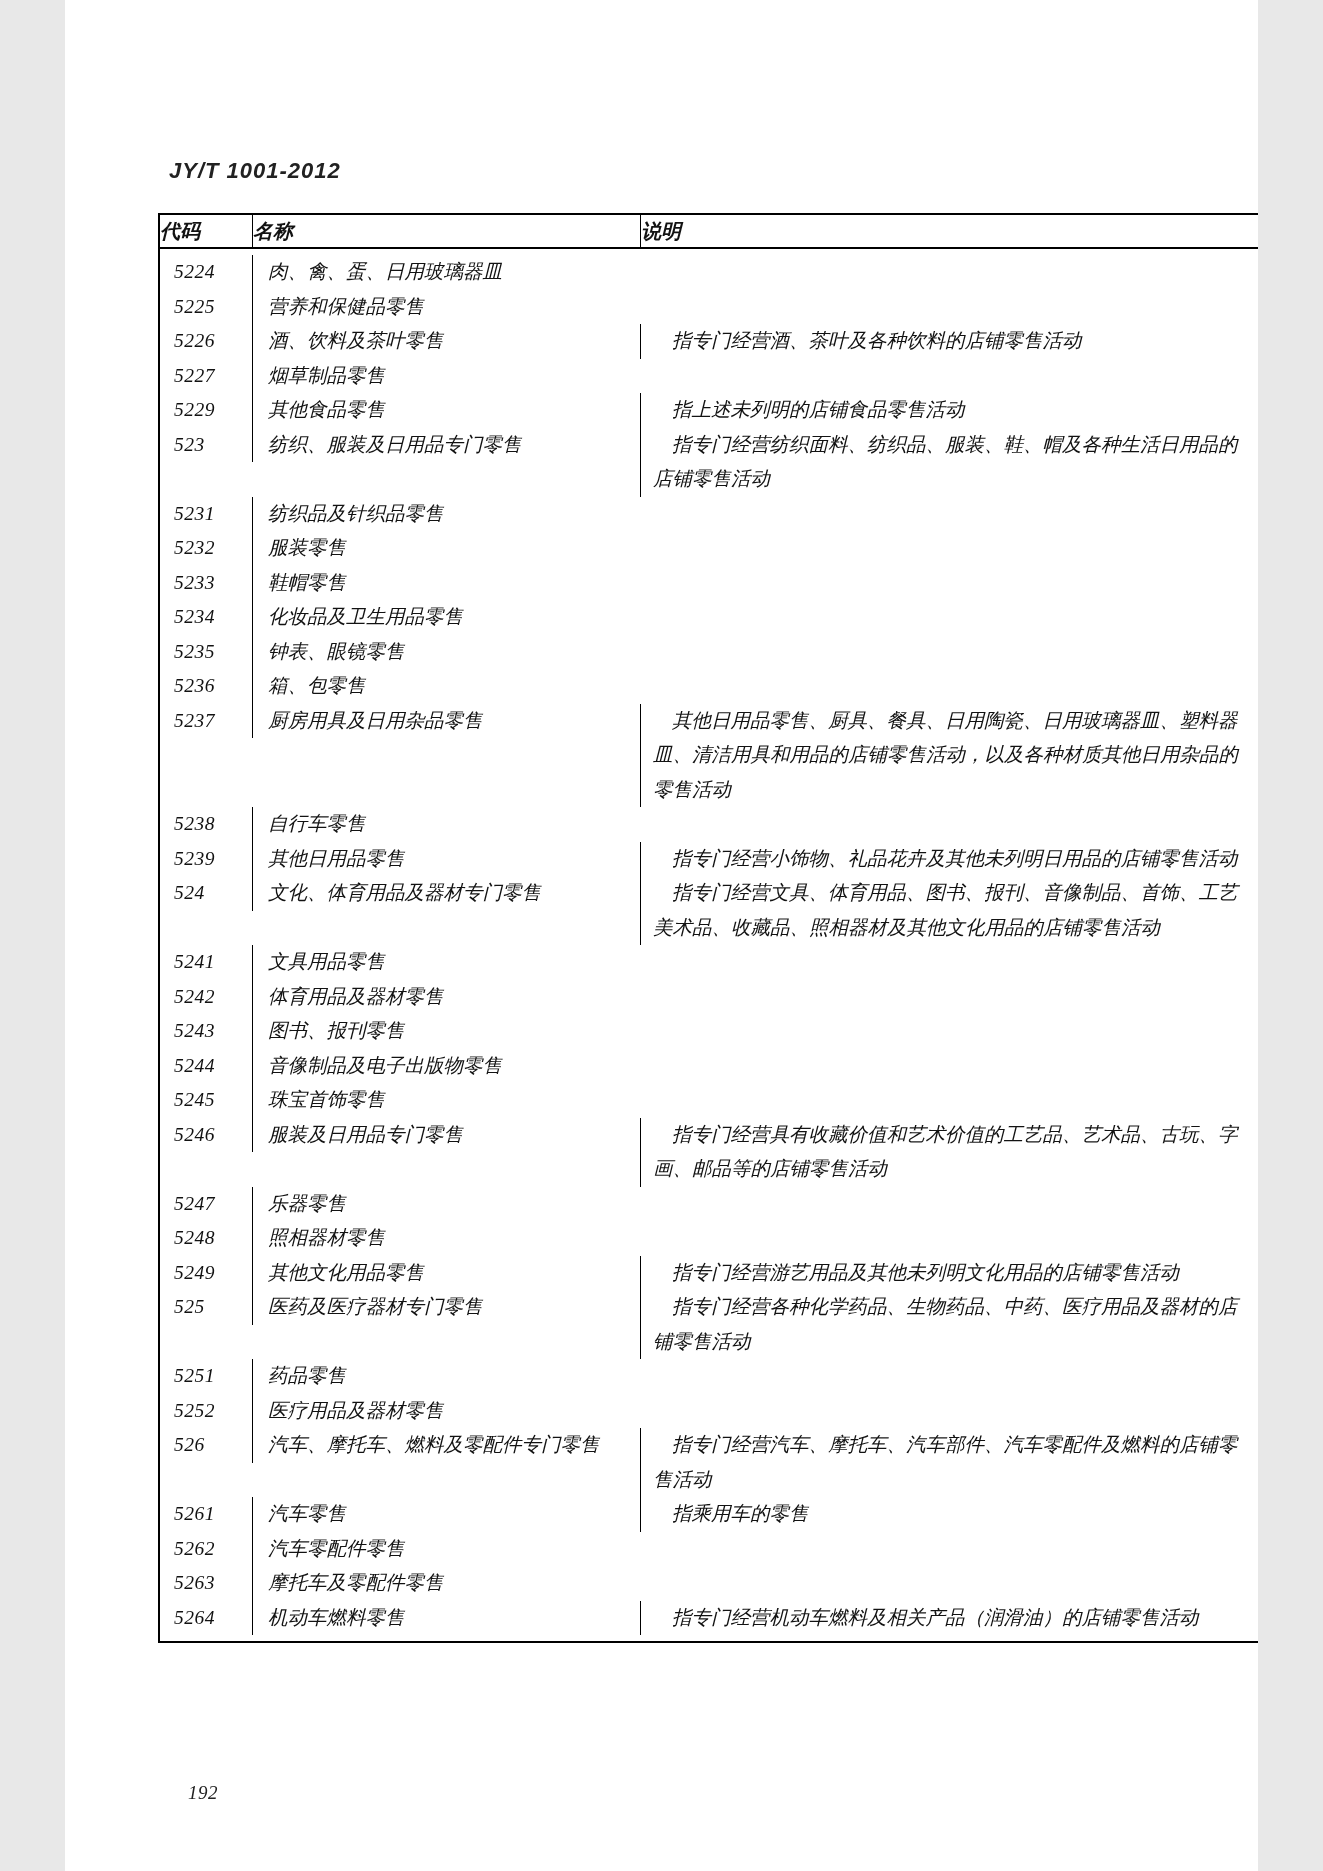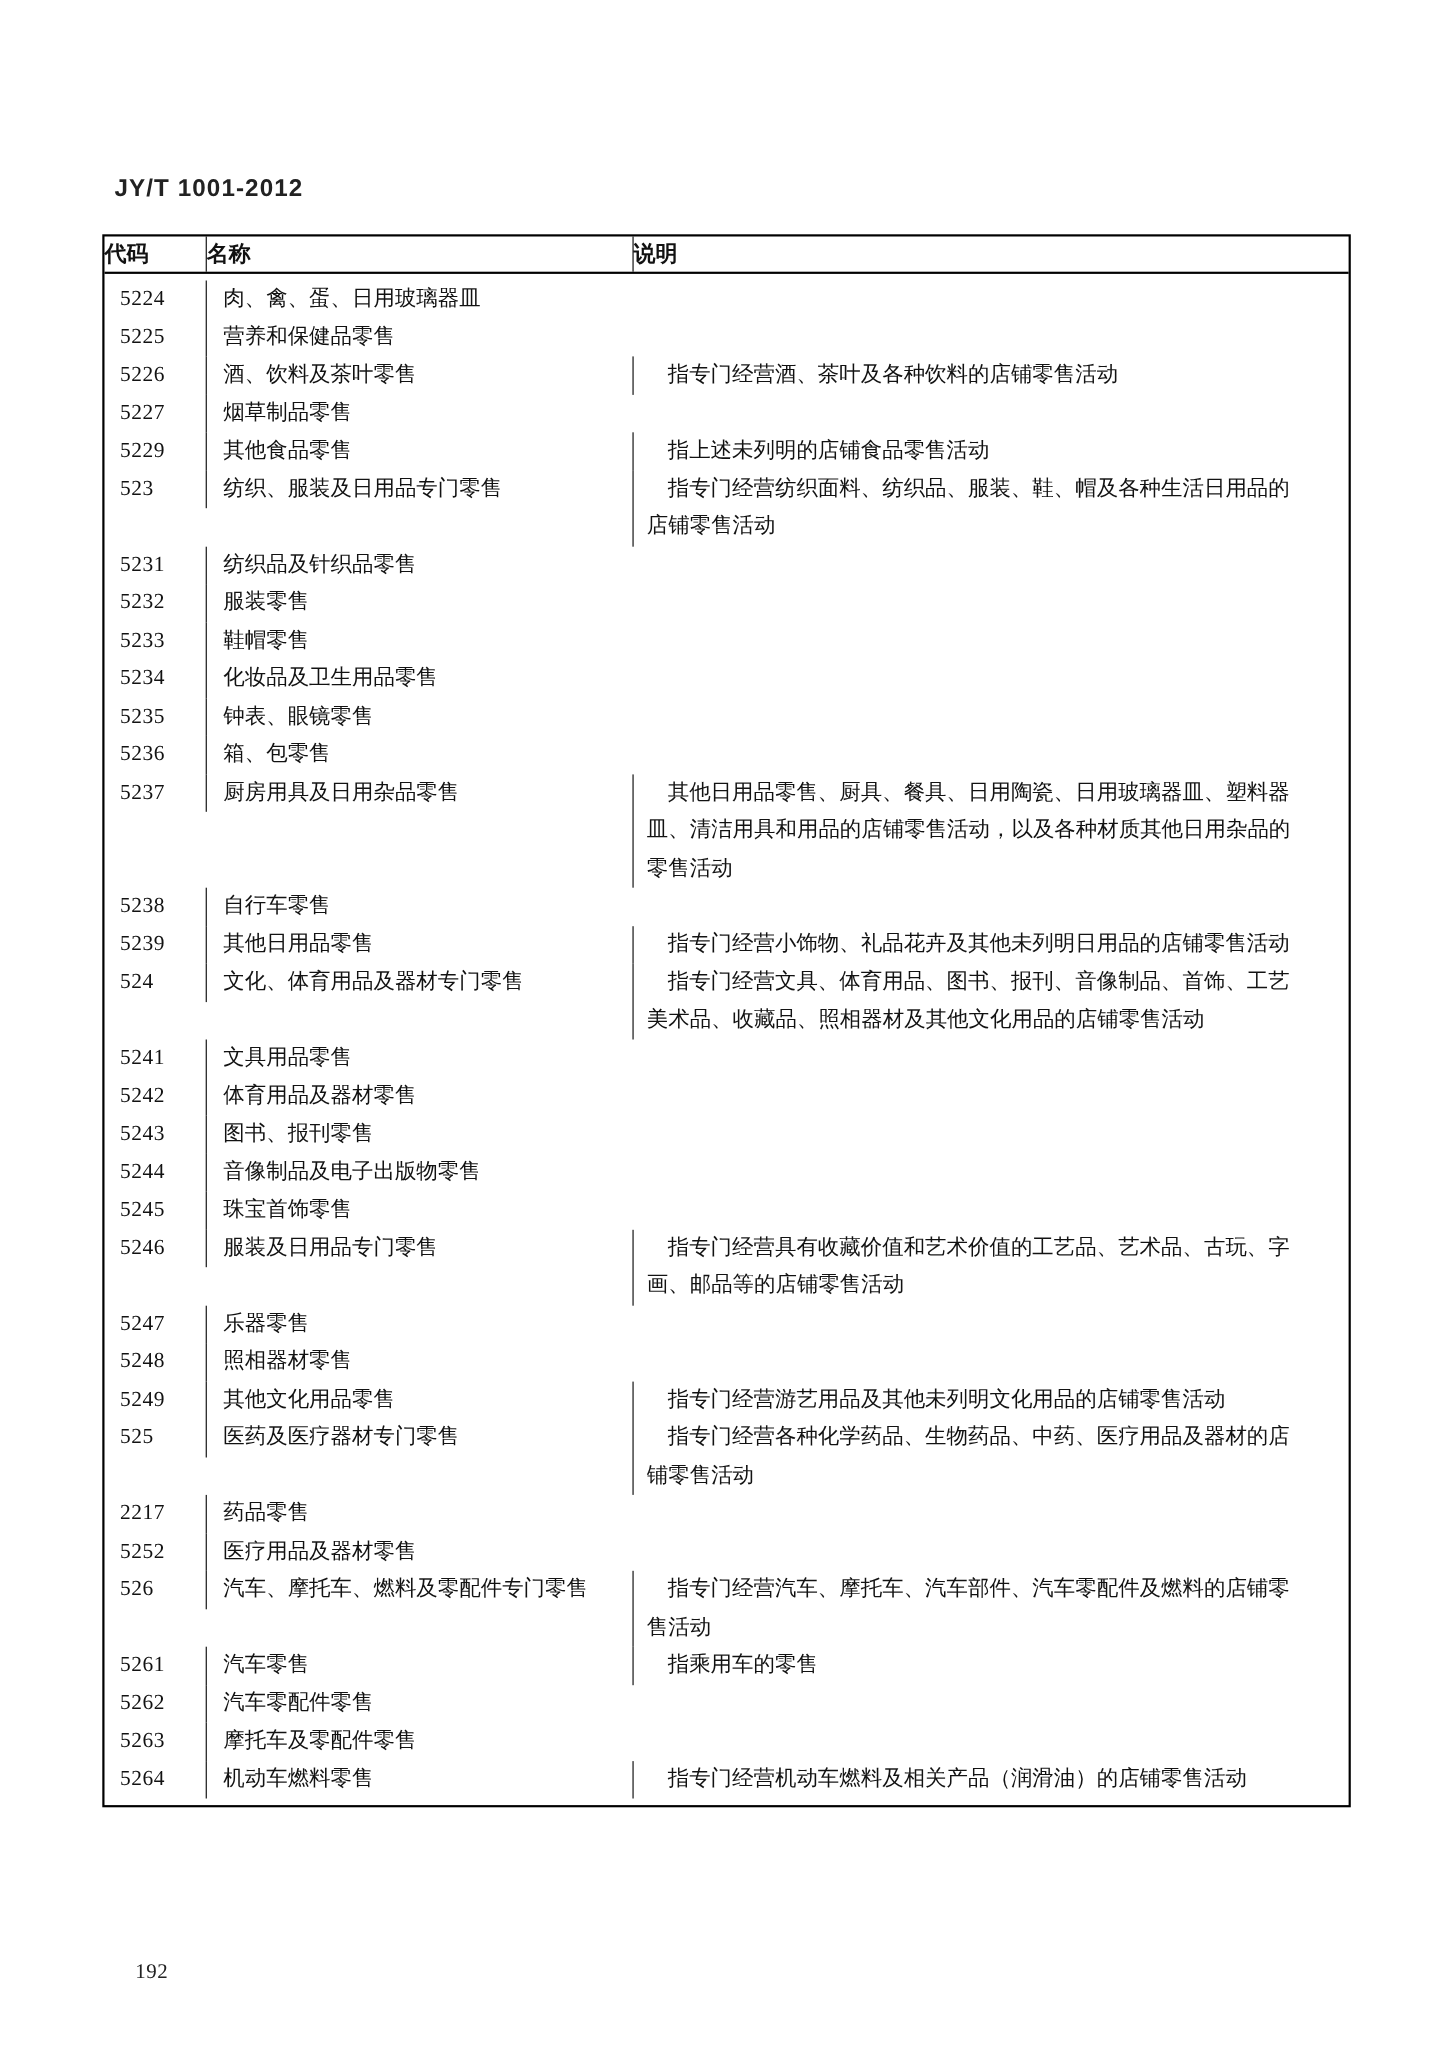--- a/index.html
+++ b/index.html
@@ -1,25 +1,26 @@
 <!DOCTYPE html>
 <html><head>
 <meta charset="utf-8">
 <style>
   * { margin: 0; padding: 0; box-sizing: border-box; }
   html, body { background: #e8e8e8; }
   .page {
     position: relative;
-    width: 1323px;
+    width: 1193px;
     height: 1871px;
     background: #ffffff;
     margin: 0 auto;
     font-family: "Liberation Serif", "DejaVu Serif", serif;
     color: #121212;
     overflow: hidden;
+    font-style: italic;
   }
   .doc-code {
     position: absolute;
     left: 104px;
     top: 158px;
     font-family: "Liberation Sans", "DejaVu Sans", sans-serif;
     font-size: 22px;
     font-weight: bold;
     letter-spacing: 1px;
     color: #222;
@@ -246,21 +247,21 @@
         </div>
         <div class="trow">
           <div class="cell cell-code">525</div>
           <div class="cell cell-name">医药及医疗器材专门零售</div>
           <div class="cell cell-desc">
             <div class="desc-line first">指专门经营各种化学药品、生物药品、中药、医疗用品及器材的店</div>
             <div class="desc-line">铺零售活动</div>
           </div>
         </div>
         <div class="trow">
-          <div class="cell cell-code">2217</div>
+          <div class="cell cell-code">5251</div>
           <div class="cell cell-name">药品零售</div>
           <div class="cell cell-desc"></div>
         </div>
         <div class="trow">
           <div class="cell cell-code">5252</div>
           <div class="cell cell-name">医疗用品及器材零售</div>
           <div class="cell cell-desc"></div>
         </div>
         <div class="trow">
           <div class="cell cell-code">526</div>

